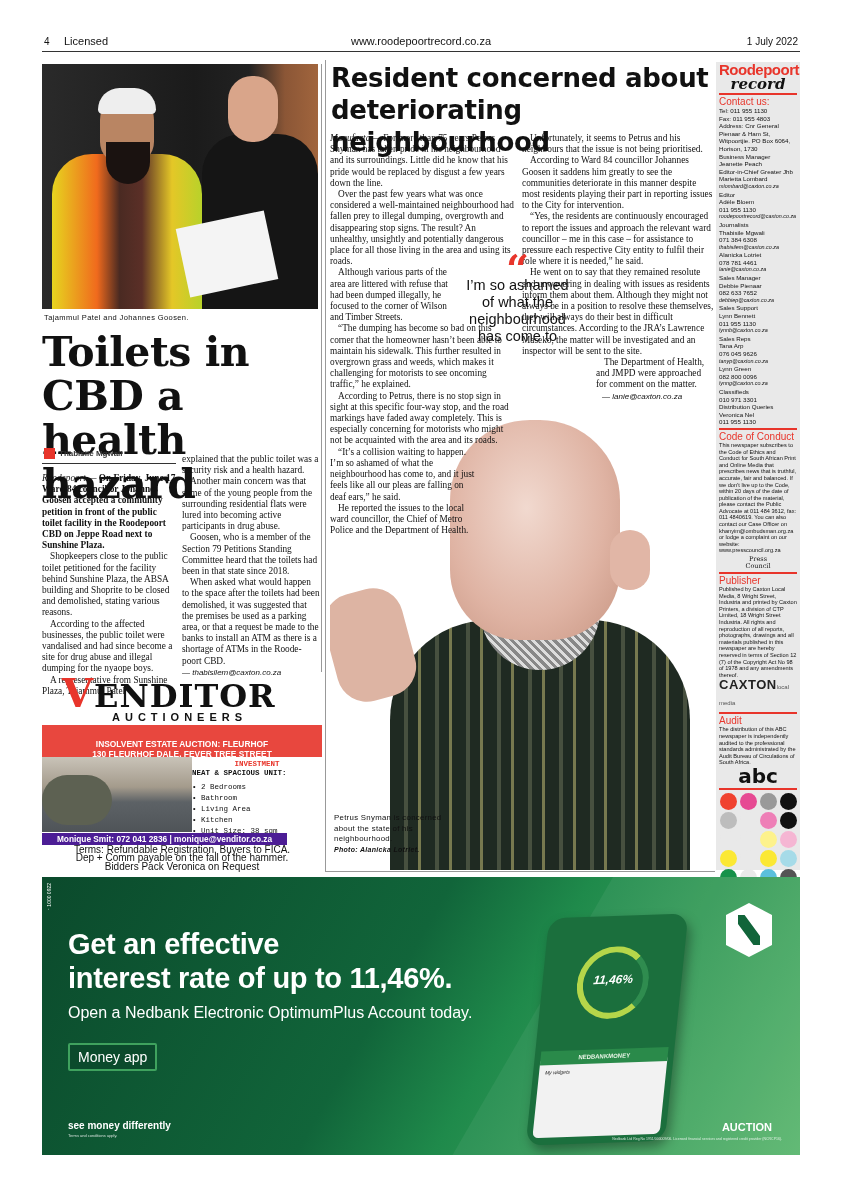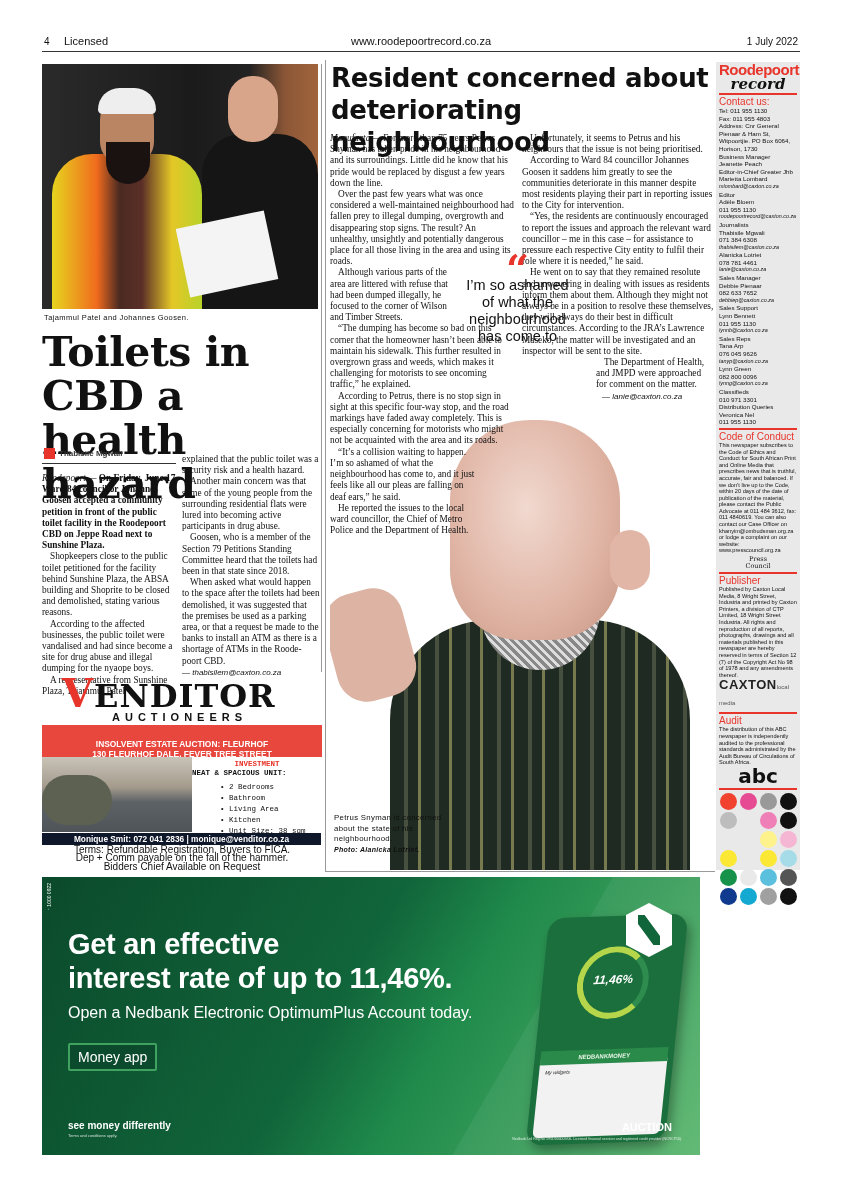--- a/index.html
+++ b/index.html
@@ -67,26 +67,26 @@
   .vend { left: 42px; top: 676px; width: 280px; height: 196px; }
   .vend .logo { position:absolute; left: 20px; top: 2px; font-family: "DejaVu Serif", serif; font-weight: bold; font-size: 32px; line-height: 30px; letter-spacing: 1px; }
   .vend .logo .v { color:#e8352b; font-size: 40px; }
   .vend .auc { position:absolute; left: 70px; top: 35px; font-family: "Liberation Sans", sans-serif; font-weight: bold; font-size: 11px; letter-spacing: 5px; }
   .vend .band { position:absolute; left: 0; top: 49px; width: 280px; height: 32px; background:#e8473e; color:#fff; font-family: "Liberation Sans", sans-serif; font-weight: bold; font-size: 8.4px; line-height: 10px; text-align: center; padding-top: 14px; }
   .vend .bld { position:absolute; left: 0; top: 81px; width: 150px; height: 75px; background: linear-gradient(180deg,#c9c3b8 0%, #a49b8c 40%, #5d6266 60%, #4f5458 100%); }
   .vend .bld .tree { position:absolute; left:0; top:18px; width:70px; height:50px; border-radius: 30px; background:#5d6152; }
   .vend .info { position:absolute; left: 150px; top: 84px; width: 130px; font-family: Liberation Mono, monospace; font-size: 7.5px; line-height: 11px; }
   .vend .info .inv { color:#e8352b; font-weight: bold; text-align:center; line-height: 9px; }
   .vend .info .neat { font-weight: bold; text-align:left; line-height: 9px; margin-bottom: 4px; }
-  .vend .info ul { list-style: none; padding-left: 28px; }
+  .vend .info ul { list-style: none; }
   .vend .info li::before { content: "• "; }
-  .vend .contact { position:absolute; left:0; top: 157px; width: 279px; height: 12px; background:#0f172a; color:#fff; font-family: "Liberation Sans", sans-serif; font-weight: bold; font-size: 8.3px; line-height: 12px; text-align: center; }
+  .vend .contact { position:absolute; left:0; top: 157px; width: 245px; height: 12px; background:#4c1d95; color:#fff; font-family: "Liberation Sans", sans-serif; font-weight: bold; font-size: 8.3px; line-height: 12px; text-align: center; }
   .vend .terms { position:absolute; left:0; top: 170px; width: 280px; font-family: "Liberation Sans", sans-serif; font-size: 10px; line-height: 8.3px; text-align:center; }
   
-  .ned { left: 42px; top: 877px; width: 658px; height: 278px; background: linear-gradient(120deg,#0b4a2c 0%,#11653a 45%,#1f8a4b 60%,#5ab66e 100%); overflow: hidden; color:#fff; font-family: "Liberation Sans", sans-serif; }
+  .ned { left: 42px; top: 877px; width: 758px; height: 278px; background: linear-gradient(120deg,#0b4a2c 0%,#11653a 45%,#1f8a4b 60%,#5ab66e 100%); overflow: hidden; color:#fff; font-family: "Liberation Sans", sans-serif; }
   .ned .diag { position:absolute; left: 500px; top: -60px; width: 500px; height: 500px; background: rgba(255,255,255,0.06); transform: rotate(30deg); }
   .ned .hl { position:absolute; left: 26px; top: 50px; font-weight: bold; font-size: 29px; line-height: 34px; letter-spacing: -0.3px; }
   .ned .sub { position:absolute; left: 26px; top: 127px; font-size: 16px; }
   .ned .btn { position:absolute; left: 26px; top: 166px; padding: 4px 8px; border: 2px solid #3fa25e; background:#0b4a2c; font-size: 14px; border-radius: 2px; color:#fff; }
   .ned .tag { position:absolute; left: 26px; top: 243px; font-size: 10px; font-weight: bold; }
   .ned .tc { position:absolute; left: 26px; top: 256px; font-size: 4px; opacity: .8; }
   .ned .brand { position:absolute; right: 28px; top: 244px; font-weight: bold; font-size: 11px; }
   .ned .legal { position:absolute; right: 18px; top: 260px; font-size: 3.5px; opacity: .8; }
   .ned .logo { position:absolute; right: 28px; top: 26px; width: 46px; height: 54px; background:#fff; clip-path: polygon(50% 0,100% 22%,100% 78%,50% 100%,0 78%,0 22%); }
   .ned .logo::after { content:""; position:absolute; left:12px; top:12px; width:22px; height:30px; background:#11653a; clip-path: polygon(0 0,30% 0,100% 70%,100% 0,100% 100%,70% 100%,0 30%); }
@@ -281,21 +281,21 @@
       <li>Bathroom</li>
       <li>Living Area</li>
       <li>Kitchen</li>
       <li>Unit Size: 38 sqm</li>
     </ul>
   </div>
   <div class="contact">Monique Smit: 072 041 2836 | monique@venditor.co.za</div>
   <div class="terms">
     <div>Terms: Refundable Registration. Buyers to FICA.</div>
     <div>Dep + Comm payable on the fall of the hammer.</div>
-    <div>Bidders Chief Available on Request</div>
+    <div>Bidders Pack Veronica on Request</div>
   </div>
 </div>
 
 <div class="abs ned">
   <div class="diag"></div>
   <div class="side-code">↑ 1000 0922</div>
   <div class="hl">
     <div>Get an effective</div>
     <div>interest rate of up to 11,46%.</div>
   </div>

